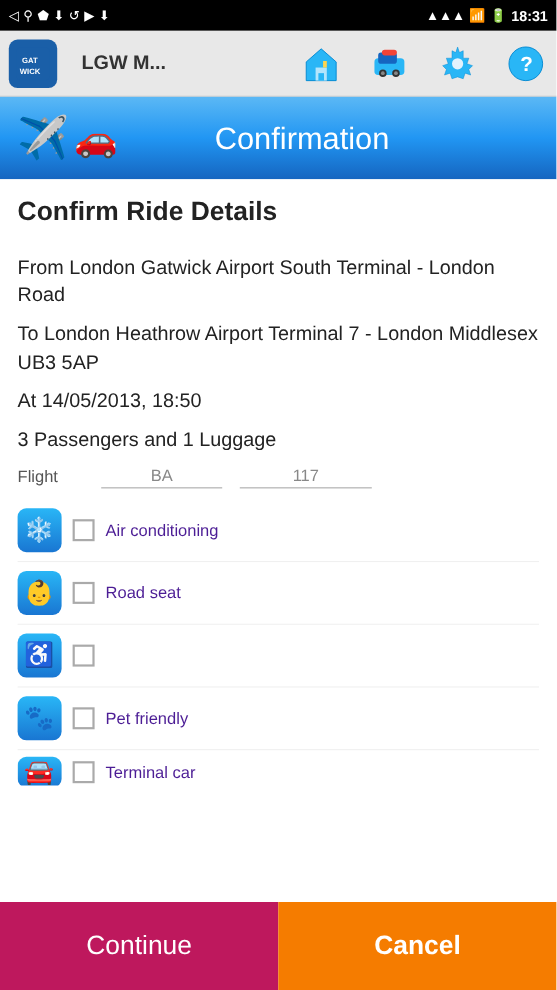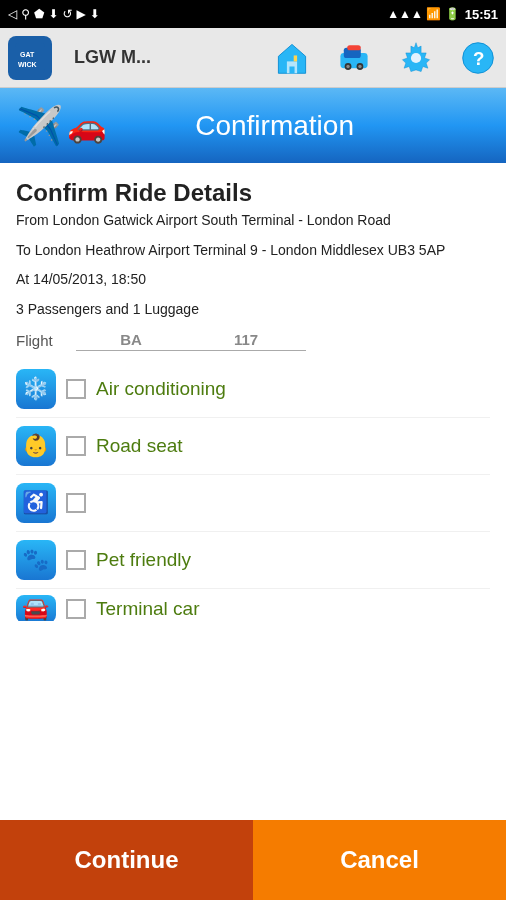--- a/index.html
+++ b/index.html
@@ -100,52 +100,51 @@
 
     
     .main-content {
       padding: 16px 16px 0 16px;
       background: #fff;
     }
     .section-title {
       font-size: 24px;
       font-weight: bold;
       color: #222;
-      margin-bottom: 4px;
+      margin-bottom: 24px;
     }
     .detail-row {
-      font-size: 14px;
+      font-size: 18px;
       color: #222;
       margin-bottom: 10px;
       line-height: 1.4;
     }
 
     
     .flight-row {
       display: flex;
       align-items: center;
       margin: 6px 0 10px 0;
-      gap: 0;
+      gap: 16px;
     }
     .flight-label {
       font-size: 15px;
       color: #555;
       width: 60px;
     }
     .flight-input {
       border: none;
       border-bottom: 1px solid #aaa;
       font-size: 15px;
       color: #888;
       text-align: center;
       padding: 2px 4px;
       width: 110px;
       outline: none;
       background: transparent;
-      font-weight: bold;
     }
     .flight-input:last-child {
       width: 120px;
     }
 
     
     .options-list {
       margin-top: 8px;
     }
     .option-row {
@@ -167,22 +166,22 @@
     }
     .option-checkbox {
       width: 20px;
       height: 20px;
       border: 2px solid #aaa;
       background: #fff;
       flex-shrink: 0;
       cursor: pointer;
     }
     .option-label {
-      font-size: 19px;
-      color: #4d7c0f;
+      font-size: 15px;
+      color: #4c1d95;
     }
 
     
     .option-row-partial {
       display: flex;
       align-items: center;
       padding: 8px 0 0 0;
       gap: 10px;
       overflow: hidden;
       height: 32px;
@@ -192,24 +191,24 @@
     .bottom-buttons {
       position: absolute;
       bottom: 0;
       left: 0;
       right: 0;
       display: flex;
       height: 80px;
     }
     .btn-continue {
       flex: 1;
-      background: #c2410c;
+      background: #be185d;
       color: #fff;
       font-size: 24px;
-      font-weight: bold;
+      font-weight: normal;
       border: none;
       cursor: pointer;
       display: flex;
       align-items: center;
       justify-content: center;
     }
     .btn-cancel {
       flex: 1;
       background: #f57c00;
       color: #fff;
@@ -242,21 +241,21 @@
     <span>⬟</span>
     <span>⬇</span>
     <span>↺</span>
     <span>▶</span>
     <span>⬇</span>
   </div>
   <div class="status-icons">
     <span>▲▲▲</span>
     <span>📶</span>
     <span>🔋</span>
-    <span class="status-time">15:51</span>
+    <span class="status-time">18:31</span>
   </div>
 </div>
 
 <div class="nav-bar">
   <div class="nav-logo">
     <svg width="30" height="30" viewBox="0 0 30 30">
       <rect width="30" height="30" rx="4" fill="#1a5fa8"></rect>
       <text x="5" y="14" fill="#fff" font-size="7" font-weight="bold">GAT</text>
       <text x="3" y="24" fill="#fff" font-size="7">WICK</text>
     </svg>
@@ -307,21 +306,21 @@
     <span class="plane-emoji">✈️</span>
     <span class="car-emoji">🚗</span>
   </div>
   <div class="page-header-title">Confirmation</div>
 </div>
 
 <div class="main-content">
   <div class="section-title">Confirm Ride Details</div>
 
   <div class="detail-row">From London Gatwick Airport South Terminal - London Road</div>
-  <div class="detail-row">To London Heathrow Airport Terminal  9 - London Middlesex UB3 5AP</div>
+  <div class="detail-row">To London Heathrow Airport Terminal  7 - London Middlesex UB3 5AP</div>
   <div class="detail-row">At 14/05/2013, 18:50</div>
   <div class="detail-row">3 Passengers and 1 Luggage</div>
 
   <div class="flight-row">
     <span class="flight-label">Flight</span>
     <input class="flight-input" type="text" value="BA" style="">
     <input class="flight-input" type="text" value="117" style="">
   </div>
 
   <div class="options-list">

